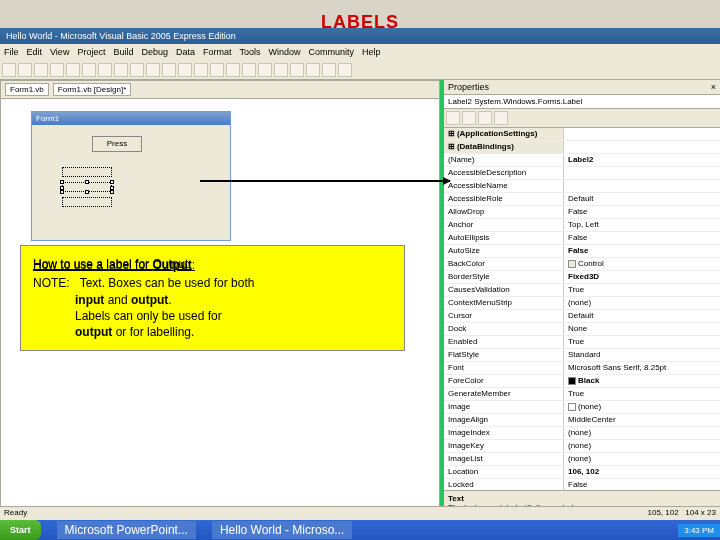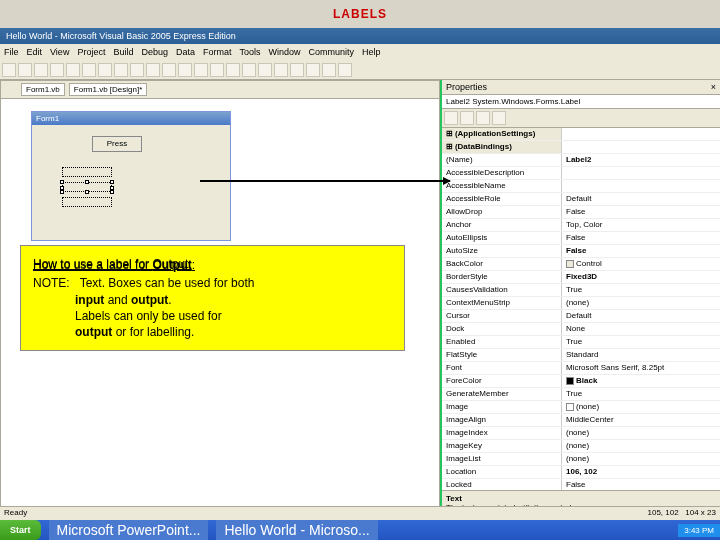--- a/index.html
+++ b/index.html
@@ -1,33 +1,33 @@
 <!DOCTYPE html>
 <html><head>
 <meta charset="utf-8">
 <style>
   * { box-sizing: border-box; margin: 0; padding: 0; }
   body { font-family: Tahoma, Arial, sans-serif; font-size: 9px; background: #ece9d8; width: 720px; height: 540px; overflow: hidden; position: relative; }
-  .slide-title { background: #d8d4c8; height: 28px; display: flex; align-items: center; justify-content: center; color: #c00; font-weight: bold; font-size: 12px; letter-spacing: 1px; }
+  .slide-title { background: #d8d4c8; height: 44px; display: flex; align-items: center; justify-content: center; color: #c00; font-weight: bold; font-size: 18px; letter-spacing: 1px; }
   .ide { position: absolute; top: 28px; left: 0; right: 0; bottom: 20px; background: #ece9d8; }
   .titlebar { background: linear-gradient(#3a6ea5,#2a5e95); color: #fff; padding: 6px 6px; font-size: 9px; height: 16px; display: flex; align-items: center; }
   .menubar { background: #ece9d8; padding: 2px 4px; display: flex; gap: 8px; font-size: 9px; height: 16px; align-items: center; }
   .menubar span { cursor: default; }
   .toolbar { background: #ece9d8; border-bottom: 1px solid #aca899; height: 20px; display: flex; gap: 2px; padding: 2px; align-items: center; }
   .tbtn { width: 14px; height: 14px; background: #f5f3ea; border: 1px solid #cac7b8; }
   .workspace { display: flex; height: calc(100% - 52px); }
   .left { flex: 1; position: relative; background: #fff; border: 1px solid #aca899; }
-  .doc-tab { background: #ece9d8; border-bottom: 1px solid #aca899; padding: 2px 20px; font-size: 8px; display:flex; gap:4px; }
+  .doc-tab { background: #ece9d8; border-bottom: 1px solid #aca899; padding: 2px 4px; font-size: 8px; display:flex; gap:4px; }
   .doc-tab span { background:#fff; border:1px solid #aca899; padding:1px 4px; }
   .form-designer { position: absolute; top: 30px; left: 30px; width: 200px; height: 130px; background: #ece9d8; border: 1px solid #7a96df; }
   .form-title { background: linear-gradient(#7da2ce,#4a7ac9); color: #fff; font-size: 8px; padding: 2px 4px; }
   .press-btn { position: absolute; top: 24px; left: 60px; width: 50px; height: 16px; background: #ece9d8; border: 1px solid #888; font-size: 8px; text-align: center; line-height: 14px; }
   .label-placeholder { position: absolute; width: 50px; height: 10px; border: 1px dotted #000; }
   .handle { position: absolute; width: 4px; height: 4px; background: #fff; border: 1px solid #000; }
-  .right { width: 280px; display: flex; flex-direction: column; border-left: 2px solid #22c55e; background: #ece9d8; }
+  .right { width: 280px; display: flex; flex-direction: column; border-left: 4px solid #22c55e; background: #ece9d8; }
   .props-header { background: #ece9d8; padding: 2px 4px; font-size: 9px; border-bottom: 1px solid #aca899; display:flex; justify-content:space-between; }
   .props-selector { padding: 2px 4px; font-size: 8px; border-bottom: 1px solid #aca899; background:#fff; }
   .props-toolbar { padding: 2px; display:flex; gap:2px; border-bottom:1px solid #aca899; }
   .props-grid { flex: 1; overflow-y: auto; background: #fff; font-size: 8px; }
   .prow { display: flex; border-bottom: 1px solid #eee; height: 13px; }
   .pname { width: 120px; padding: 1px 4px; border-right: 1px solid #ccc; background: #fff; overflow:hidden; white-space:nowrap; }
   .pval { flex: 1; padding: 1px 4px; overflow:hidden; white-space:nowrap; }
   .pcat { background: #ece9d8; font-weight: bold; }
   .pval.bold { font-weight: bold; }
   .color-sw { display:inline-block; width:8px; height:8px; vertical-align:middle; margin-right:2px; border:1px solid #888;}
@@ -35,21 +35,21 @@
   .callout { position: absolute; left: 20px; top: 245px; width: 385px; background: #ffff00; padding: 10px 12px; font-size: 12px; line-height: 1.35; z-index: 10; border:1px solid #888; }
   .callout .heading { text-decoration: underline; }
   .callout ol { margin: 2px 0 10px 22px; }
   .callout .note div { margin-left: 42px; }
   .callout .note div:first-child { margin-left:0; text-indent:0; }
   .arrow { position: absolute; top: 180px; left: 200px; width: 250px; height: 2px; background: #000; z-index:5; }
   .arrow::after { content:''; position:absolute; right:-1px; top:-3px; border-left:8px solid #000; border-top:4px solid transparent; border-bottom:4px solid transparent; }
   .statusbar { position: absolute; bottom: 20px; left:0; right:0; height: 14px; background: #ece9d8; border-top:1px solid #aca899; font-size:8px; padding:1px 4px; display:flex; justify-content:space-between; }
   .taskbar { position: absolute; bottom: 0; left: 0; right: 0; height: 20px; background: linear-gradient(#3168d5,#2355c0); display: flex; align-items: center; font-size: 9px; color:#fff; }
   .start { background: linear-gradient(#5bbb3a,#3a9a1a); padding: 2px 10px; font-weight: bold; height:100%; display:flex; align-items:center; border-radius:0 6px 6px 0; }
-  .task-item { background: #4a7ad0; margin-left: 8px; padding: 2px 8px; font-size:14px; }
+  .task-item { background: #4a7ad0; margin-left: 16px; padding: 2px 8px; font-size:12px; }
   .tray { margin-left:auto; background:#1f8eed; padding:2px 6px; font-size:8px; }
 </style>
 </head>
 <body>
 
 <div class="slide-title">LABELS</div>
 
 <div class="ide">
   <div class="titlebar">Hello World - Microsoft Visual Basic 2005 Express Edition</div>
   <div class="menubar" id="menubar">
@@ -151,21 +151,21 @@
           <div class="prow">
             <div class="pname">AccessibleRole</div>
             <div class="pval">Default</div>
           </div>
           <div class="prow">
             <div class="pname">AllowDrop</div>
             <div class="pval">False</div>
           </div>
           <div class="prow">
             <div class="pname">Anchor</div>
-            <div class="pval">Top, Color</div>
+            <div class="pval">Top, Left</div>
           </div>
           <div class="prow">
             <div class="pname">AutoEllipsis</div>
             <div class="pval">False</div>
           </div>
           <div class="prow">
             <div class="pname">AutoSize</div>
             <div class="pval bold">False</div>
           </div>
           <div class="prow">

